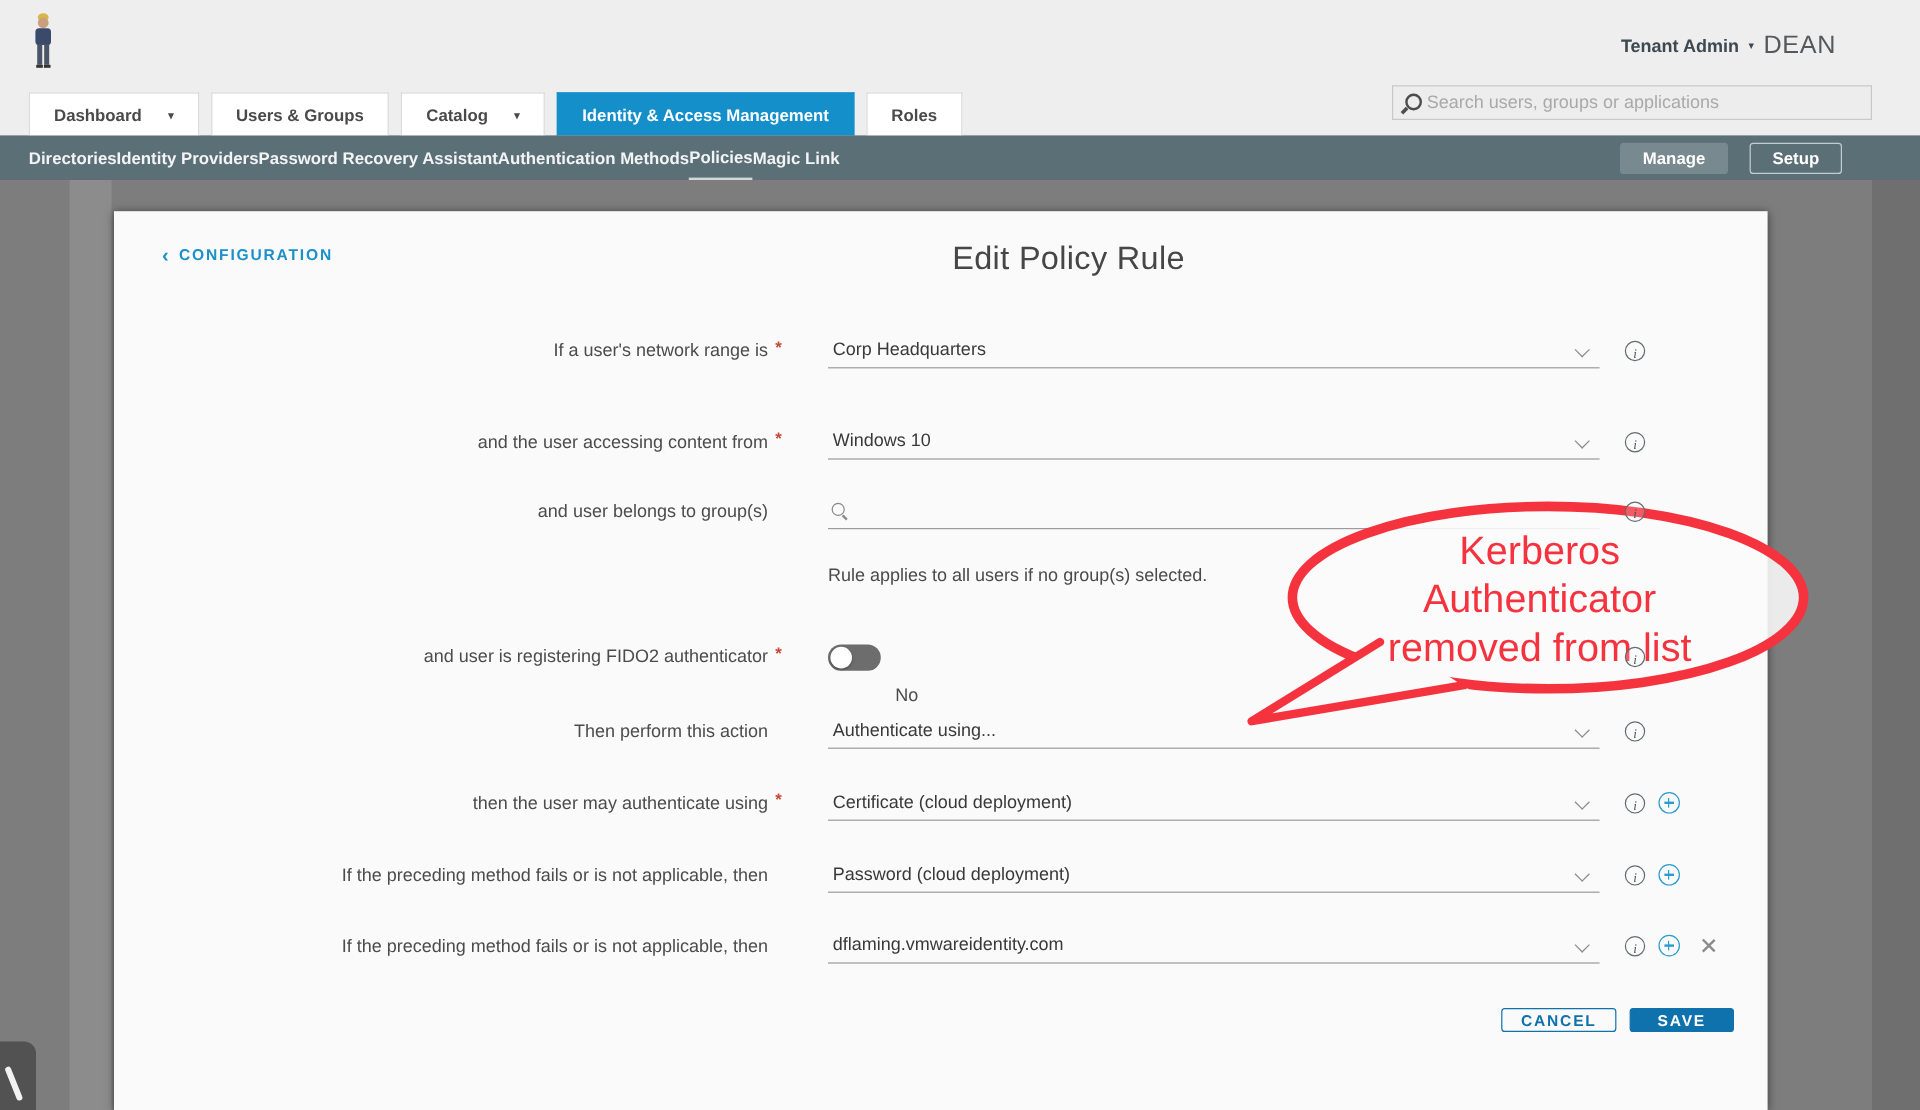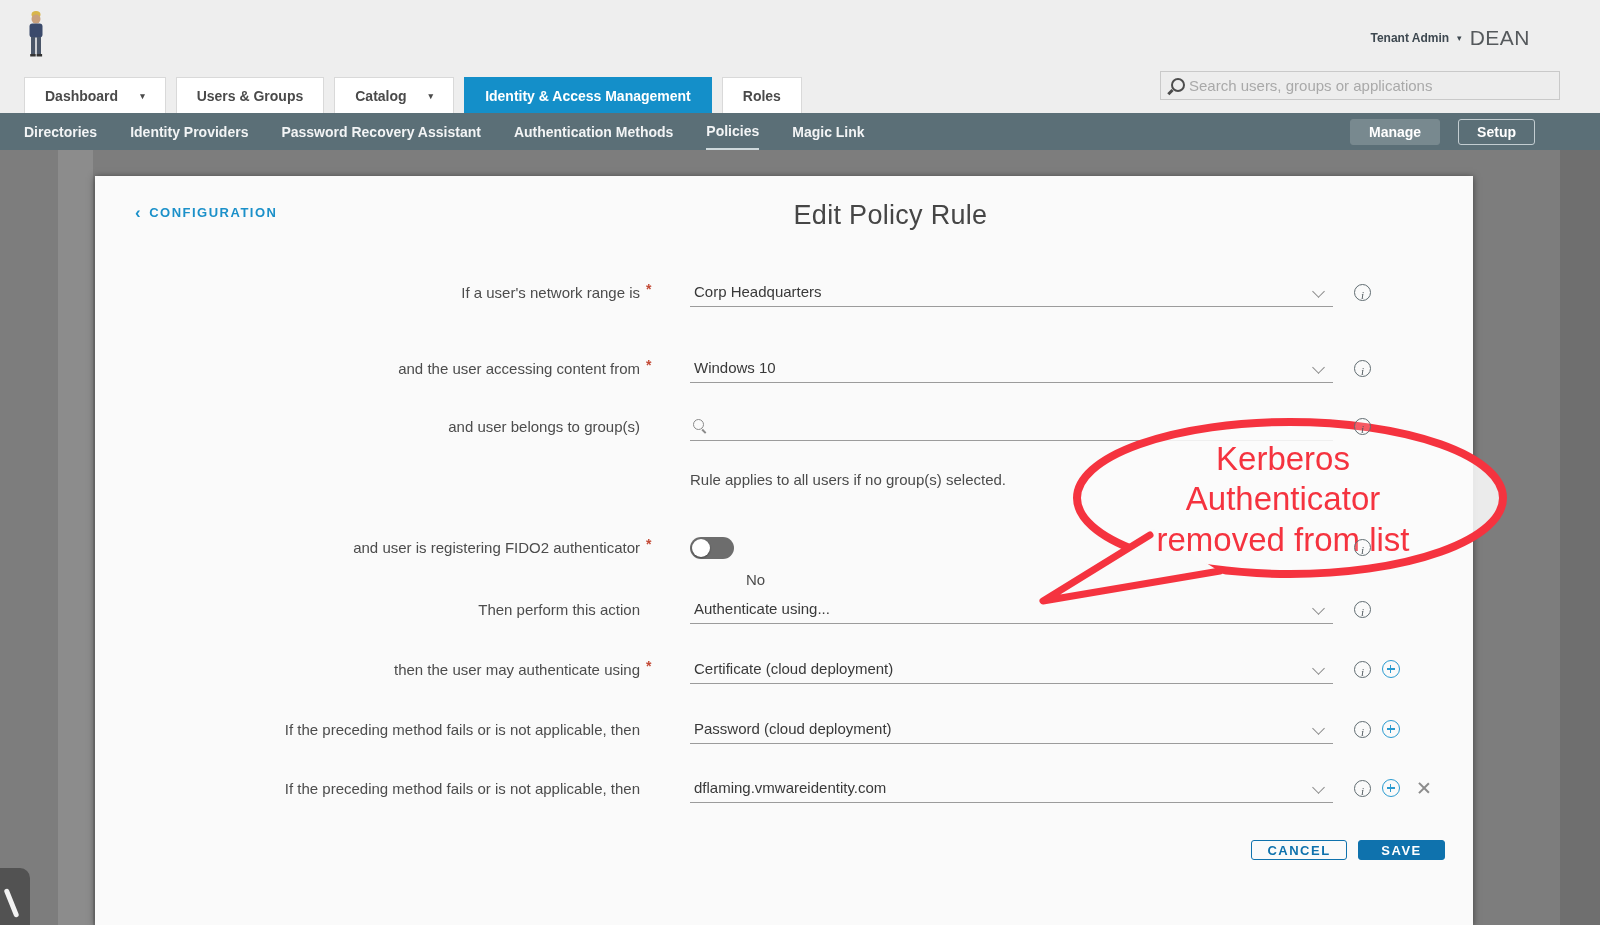--- a/index.html
+++ b/index.html
@@ -3,21 +3,21 @@
 <meta charset="utf-8">
 <style>
   * { margin:0; padding:0; box-sizing:border-box; }
   html,body { width:1600px; height:925px; overflow:hidden;
               font-family:"Liberation Sans", sans-serif; background:#7d7d7d; }
 
   
   .header { position:absolute; left:0; top:0; width:1600px; height:113px; background:#eeeeee; }
   .logo { position:absolute; left:24px; top:10px; }
   .account { position:absolute; right:70px; top:26px; display:flex; align-items:center; gap:8px; }
-  .account .role { font-size:12px; font-weight:bold; color:#3e4850; }
+  .account .role { font-size:15px; font-weight:bold; color:#3e4850; }
   .account .caret { font-size:9px; color:#3e4850; }
   .account .uname { font-size:21px; color:#55595c; letter-spacing:.5px; }
   .searchbox { position:absolute; left:1160px; top:71px; width:400px; height:29px;
                background:#ededed; border:1px solid #c9c9c9; display:flex; align-items:center; }
   .mag { position:relative; width:18px; height:18px; margin-left:8px; flex:0 0 auto; }
   .mag::before { content:""; position:absolute; left:2px; top:1px; width:10px; height:10px;
                  border:2.5px solid #4c4c4c; border-radius:50%; }
   .mag::after { content:""; position:absolute; left:0px; top:12px; width:2.5px; height:6px;
                 background:#4c4c4c; transform:rotate(45deg); }
   .searchbox input { border:0; background:transparent; outline:none; font-size:15px;
@@ -27,21 +27,21 @@
   
   .tabs { position:absolute; left:24px; top:77px; height:36px; display:flex; gap:10px; }
   .tab { height:36px; display:inline-flex; align-items:center; padding:0 20px;
          background:#ffffff; border:1px solid #d9d9d9; border-bottom:0;
          font-size:14px; font-weight:bold; color:#4a4a4a; cursor:pointer; white-space:nowrap; }
   .tab .tcaret { font-size:9px; margin-left:22px; color:#4a4a4a; }
   .tab.active { background:#148fc9; border-color:#148fc9; color:#ffffff; }
 
   
   .navbar { position:absolute; left:0; top:113px; width:1600px; height:37px; background:#5b6f77;
-            display:flex; align-items:center; padding:0 65px 0 24px; gap:33px; }
+            display:flex; align-items:center; padding:0 65px 0 24px; }
   .nav-item { font-size:14px; font-weight:bold; color:#f2f4f5; line-height:34px; cursor:pointer; white-space:nowrap; }
   .nav-item.active { border-bottom:2px solid #cfd9dc; }
   .nav-actions { margin-left:auto; display:flex; gap:18px; }
   .btn-manage { background:#78898f; color:#fff; font-size:14px; font-weight:bold;
                 padding:4px 18px; border-radius:3px; border:1px solid #78898f; cursor:pointer; }
   .btn-setup { background:transparent; color:#fff; font-size:14px; font-weight:bold;
                padding:4px 18px; border-radius:3px; border:1px solid #c3cdd1; cursor:pointer; }
 
   
   .main { position:absolute; left:0; top:150px; width:1600px; height:775px; background:#7d7d7d; }

